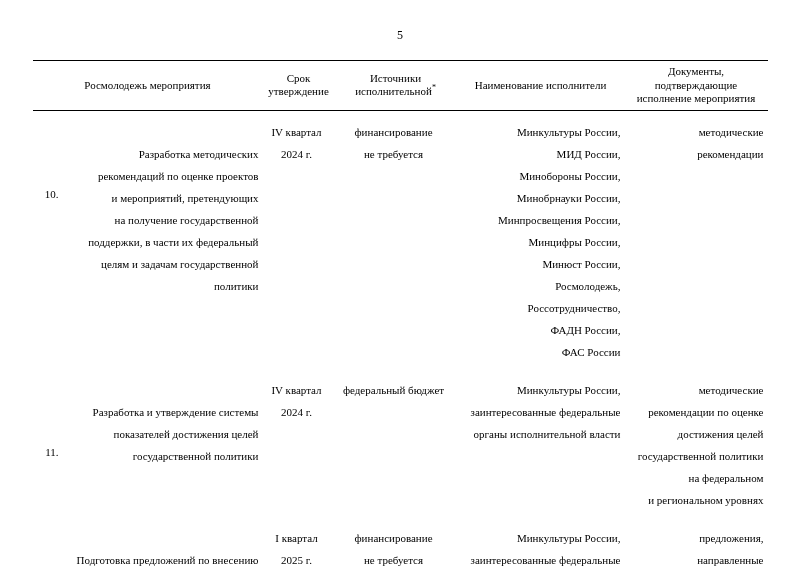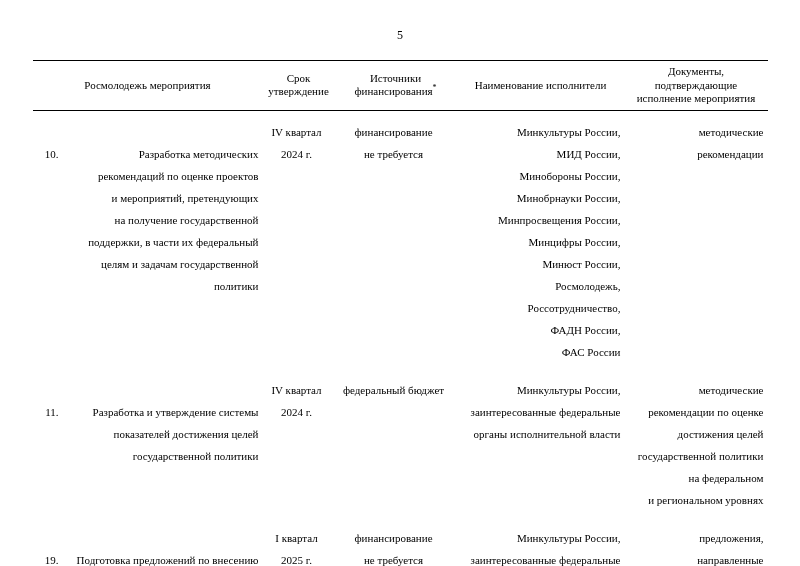--- a/index.html
+++ b/index.html
@@ -63,20 +63,21 @@
   td.a-center { text-align: center; }
 
   .name-cell {
     display: flex;
     align-items: flex-start;
   }
   .row-num {
     flex: 0 0 26px;
     width: 26px;
     white-space: nowrap;
+    margin-top: 40px;
   }
   .row-name {
     flex: 1 1 auto;
     white-space: pre-line;
   }
 </style>
 </head>
 <body>
 
 <div class="page">
@@ -90,21 +91,21 @@
       <col class="c-funding">
       <col class="c-executors">
       <col class="c-documents">
     </colgroup>
     <thead>
       <tr>
         <th>Росмолодежь мероприятия</th>
         <th>Срок
 утверждение</th>
         <th><span>Источники
-финансирования</span><sup>*</sup></th>
+исполнительной</span><sup>*</sup></th>
         <th>Наименование исполнители</th>
         <th>Документы,
 подтверждающие
 исполнение мероприятия</th>
       </tr>
     </thead>
     <tbody>
       <tr>
         <td class="a-left">
           <div class="name-cell">

